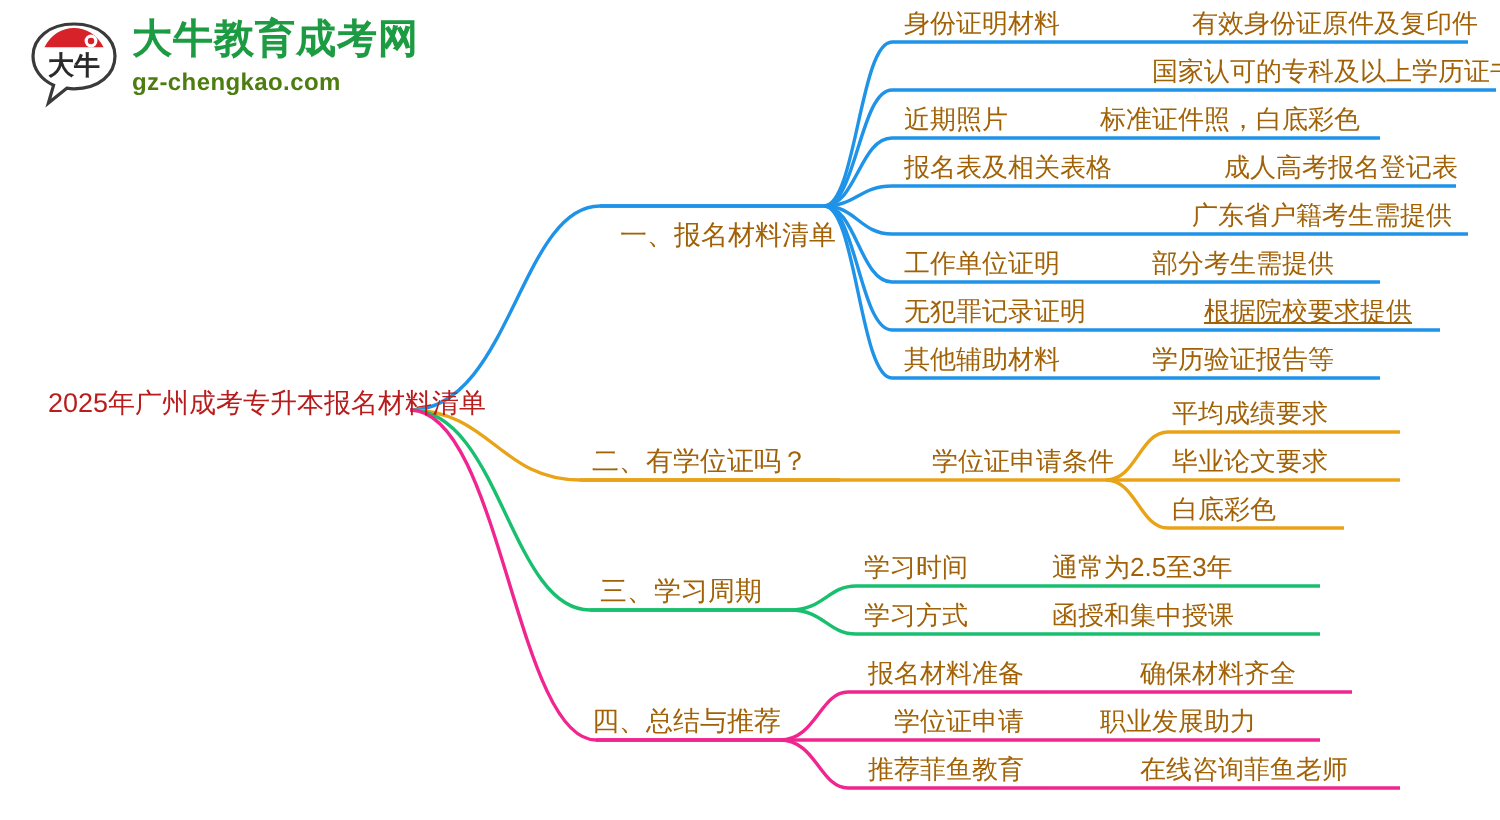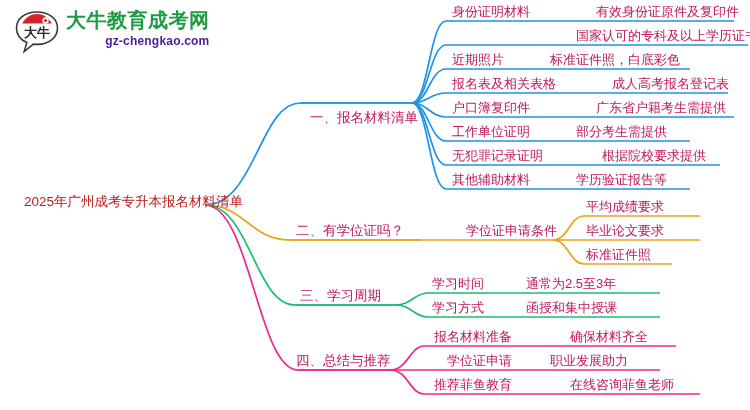--- a/index.html
+++ b/index.html
@@ -15,33 +15,33 @@
   #logo { position:absolute; left:14px; top:6px; width:230px; height:52px; }
   #logo-mark {
     position:absolute; left:0; top:4px; width:46px; height:44px;
   }
   #logo-text { position:absolute; left:52px; top:2px; }
   #logo-title {
     font-size:20px; font-weight:bold; color:#1d9b42; letter-spacing:0.5px;
     line-height:24px; white-space:nowrap;
   }
   #logo-sub {
-    font-size:12px; font-weight:bold; color:#4c1d95; letter-spacing:0.2px;
-    line-height:16px; white-space:nowrap; margin-top:1px;text-align:right;
+    font-size:12px; font-weight:bold; color:#4d7c0f; letter-spacing:0.2px;
+    line-height:16px; white-space:nowrap; margin-top:1px;
   }
 
   
   #wires { position:absolute; left:0; top:0; width:750px; height:410px; }
   #wires path { fill:none; stroke-width:1.7; }
 
   
   .node {
     position:absolute;
     font-size:13px;
-    color:#be185d;
+    color:#a16207;
     white-space:nowrap;
     line-height:17px;
     padding-bottom:2px;
   }
   .node.root {
     font-size:13.5px;
     color:#b91c1c;
   }
   .node.lvl1 { font-size:13.5px; }
 </style>
@@ -116,40 +116,39 @@
     <path d="M524,394 L700,394" stroke="#f0258f"></path>
   </svg>
 
   <div class="node root" style="left:24px; top:193px;">2025年广州成考专升本报名材料清单</div>
 
   <div class="node lvl1" style="left:310px; top:85px;margin-top:24px;">一、报名材料清单</div>
 
   <div class="node" style="left:452px; top:3px;">身份证明材料</div>
   <div class="node" style="left:452px; top:51px;">近期照片</div>
   <div class="node" style="left:452px; top:75px;">报名表及相关表格</div>
-  <div class="node" style="left:452px; top:99px;">户口簿复印件</div>
   <div class="node" style="left:452px; top:123px;">工作单位证明</div>
   <div class="node" style="left:452px; top:147px;">无犯罪记录证明</div>
   <div class="node" style="left:452px; top:171px;">其他辅助材料</div>
 
   <div class="node" style="left:596px; top:3px;">有效身份证原件及复印件</div>
   <div class="node" style="left:576px; top:27px;">国家认可的专科及以上学历证书</div>
   <div class="node" style="left:550px; top:51px;">标准证件照，白底彩色</div>
   <div class="node" style="left:612px; top:75px;">成人高考报名登记表</div>
   <div class="node" style="left:596px; top:99px;">广东省户籍考生需提供</div>
   <div class="node" style="left:576px; top:123px;">部分考生需提供</div>
-  <div class="node" style="left:602px; top:147px;">根据院校要求提供</div>
+  <div class="node" style="left:602px; top:147px;text-decoration:underline;">根据院校要求提供</div>
   <div class="node" style="left:576px; top:171px;">学历验证报告等</div>
 
   <div class="node lvl1" style="left:296px; top:222px;">二、有学位证吗？</div>
   <div class="node" style="left:446px; top:222px;margin-left:20px;">学位证申请条件</div>
 
   <div class="node" style="left:586px; top:198px;">平均成绩要求</div>
   <div class="node" style="left:586px; top:222px;">毕业论文要求</div>
-  <div class="node" style="left:586px; top:246px;">标准证件照</div>
+  <div class="node" style="left:586px; top:246px;">白底彩色</div>
 
   <div class="node lvl1" style="left:300px; top:287px;">三、学习周期</div>
   <div class="node" style="left:432px; top:275px;">学习时间</div>
   <div class="node" style="left:432px; top:299px;">学习方式</div>
   <div class="node" style="left:526px; top:275px;">通常为2.5至3年</div>
   <div class="node" style="left:526px; top:299px;">函授和集中授课</div>
 
   <div class="node lvl1" style="left:296px; top:352px;">四、总结与推荐</div>
   <div class="node" style="left:434px; top:328px;">报名材料准备</div>
   <div class="node" style="left:447px; top:352px;">学位证申请</div>

